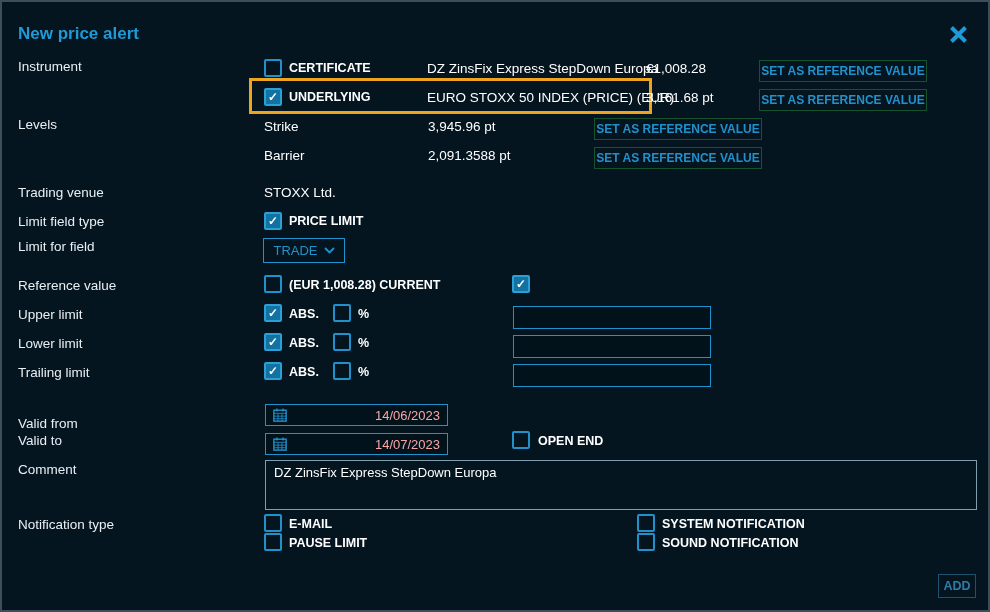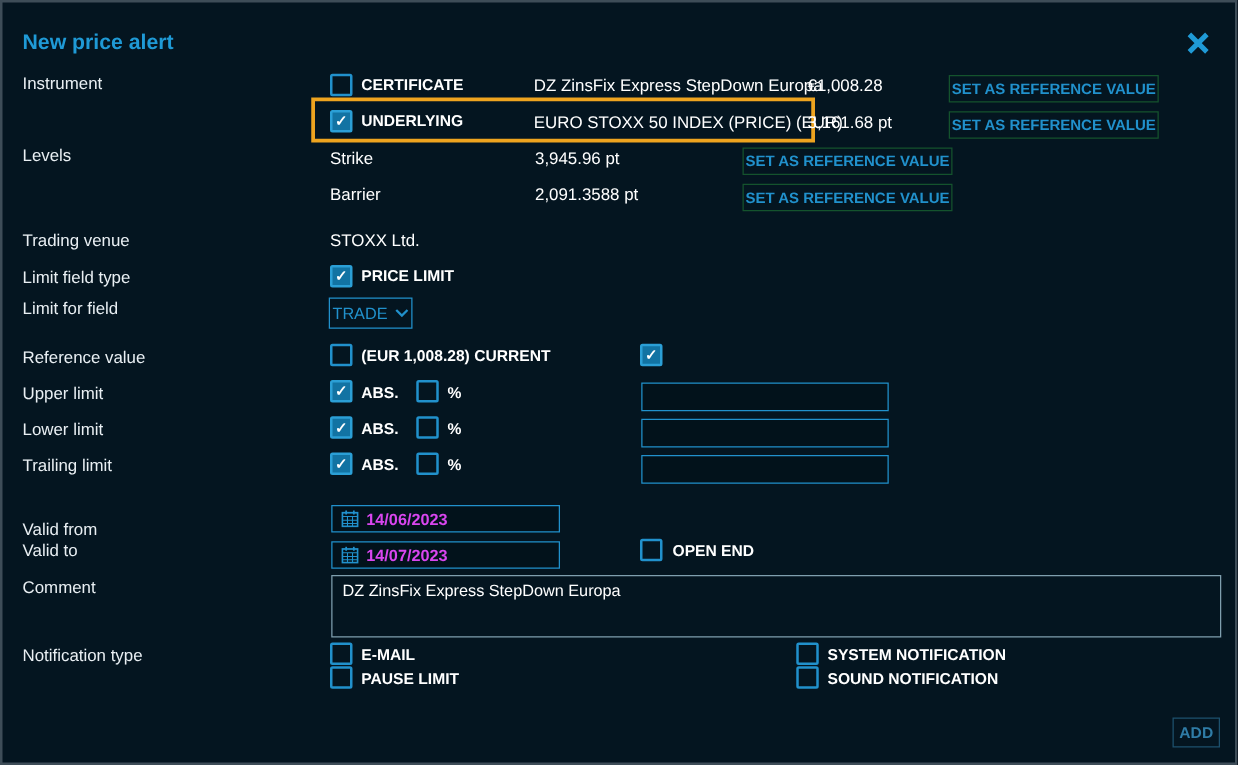--- a/index.html
+++ b/index.html
@@ -17,21 +17,21 @@
   .cb{position:absolute;width:18px;height:18px;border:2px solid #2191cc;border-radius:2px;background:transparent;cursor:pointer;}
   .cb.checked{background:#1273a3;border-color:#2b9fd6;}
   .cb.checked::after{content:"\2713";position:absolute;inset:0;display:flex;align-items:center;justify-content:center;font-size:12px;font-weight:700;color:#ffffff;}
   .btn-ref{position:absolute;display:flex;align-items:center;justify-content:center;
     border:1px solid #14532d;color:#2191cc;background:transparent;
     font-size:12px;font-weight:700;white-space:nowrap;cursor:pointer;font-family:inherit;}
   .txt-input{position:absolute;background:#02121b;border:1px solid #2191cc;color:#ffffff;
     font-family:inherit;font-size:13.5px;font-weight:400;padding:0 8px;outline:none;}
   .date-box{position:absolute;border:1px solid #2191cc;background:#02121b;
     display:flex;align-items:center;padding:0 7px;gap:6px;cursor:pointer;}
-  .date-val{flex:1;font-size:13px;font-weight:700;color:#d946ef;}
+  .date-val{flex:1;text-align:right;font-size:13px;font-weight:400;color:#fca5a5;}
   .dropdown{position:absolute;border:1px solid #2191cc;background:transparent;
     display:flex;align-items:center;justify-content:center;gap:6px;cursor:pointer;}
   .dropdown .dd-val{font-size:13px;font-weight:400;color:#2191cc;}
   .highlight{position:absolute;border:3px solid #eea41f;pointer-events:none;}
   .comment-area{position:absolute;background:transparent;border:1px solid #7f9fae;color:#ffffff;
     font-family:inherit;font-size:13px;font-weight:400;padding:4px 8px;resize:none;outline:none;}
   .add-btn{position:absolute;display:flex;align-items:center;justify-content:center;
     border:1px solid #1d516d;color:#2f7ca6;background:transparent;
     font-size:12.5px;font-weight:700;cursor:default;font-family:inherit;}
   .close{position:absolute;cursor:pointer;line-height:0;}
@@ -72,21 +72,21 @@
   <button class="btn-ref" style="left:592px;top:145px;width:168px;height:22px;">SET AS REFERENCE VALUE</button>
 
   <div class="abs lbl" style="left:16px;top:183px;">Trading venue</div>
   <div class="abs val" style="left:262px;top:183px;">STOXX Ltd.</div>
 
   <div class="abs lbl" style="left:16px;top:212px;">Limit field type</div>
   <span class="cb checked" style="left:262px;top:210px;"></span>
   <div class="abs cb-lbl" style="left:287px;top:212px;">PRICE LIMIT</div>
 
   <div class="abs lbl" style="left:16px;top:237px;">Limit for field</div>
-  <div class="dropdown" style="left:261px;top:236px;width:67px;height:25px;">
+  <div class="dropdown" style="left:261px;top:236px;width:82px;height:25px;">
     <span class="dd-val">TRADE</span>
     <span style="line-height:0;">
       <svg width="11" height="7" viewBox="0 0 11 7">
           <polyline points="1,1 5.5,5.5 10,1" fill="none" stroke="#2191cc" stroke-width="1.8"></polyline>
         </svg>
     </span>
   </div>
 
   <div class="abs lbl" style="left:16px;top:276px;">Reference value</div>
   <span class="cb" style="left:262px;top:273px;"></span>

